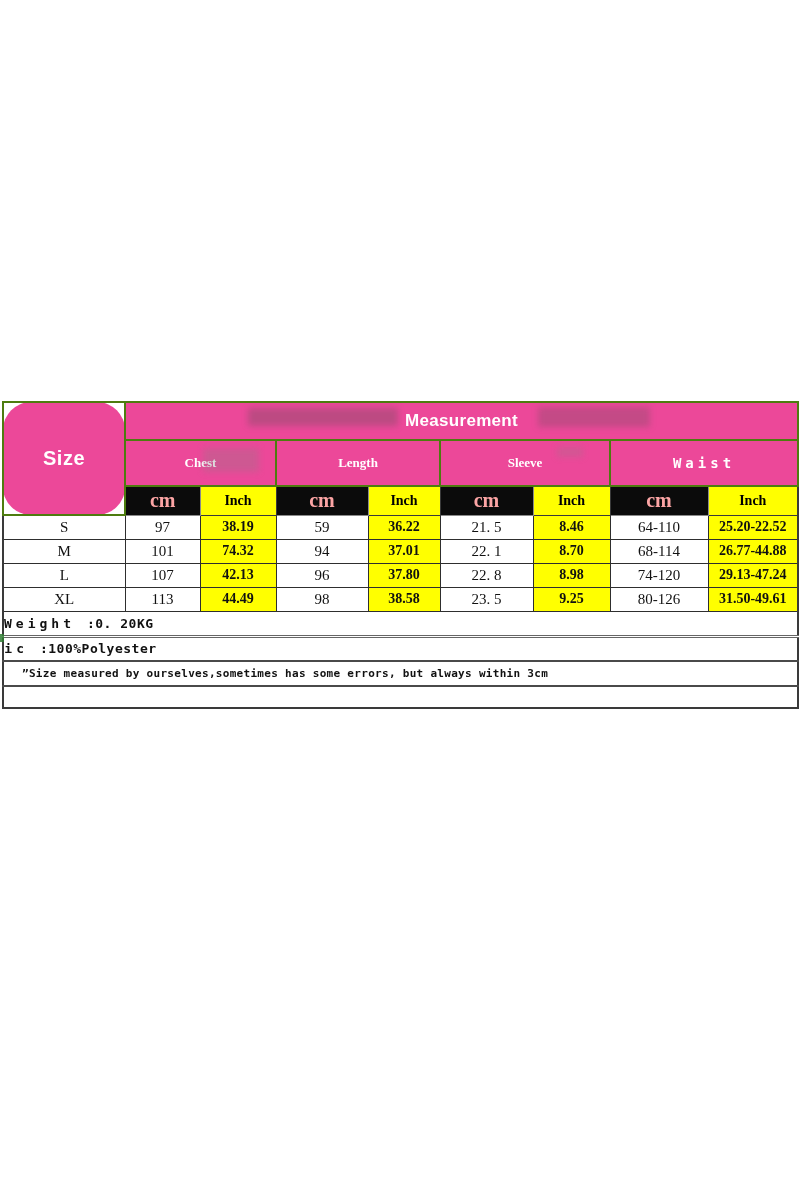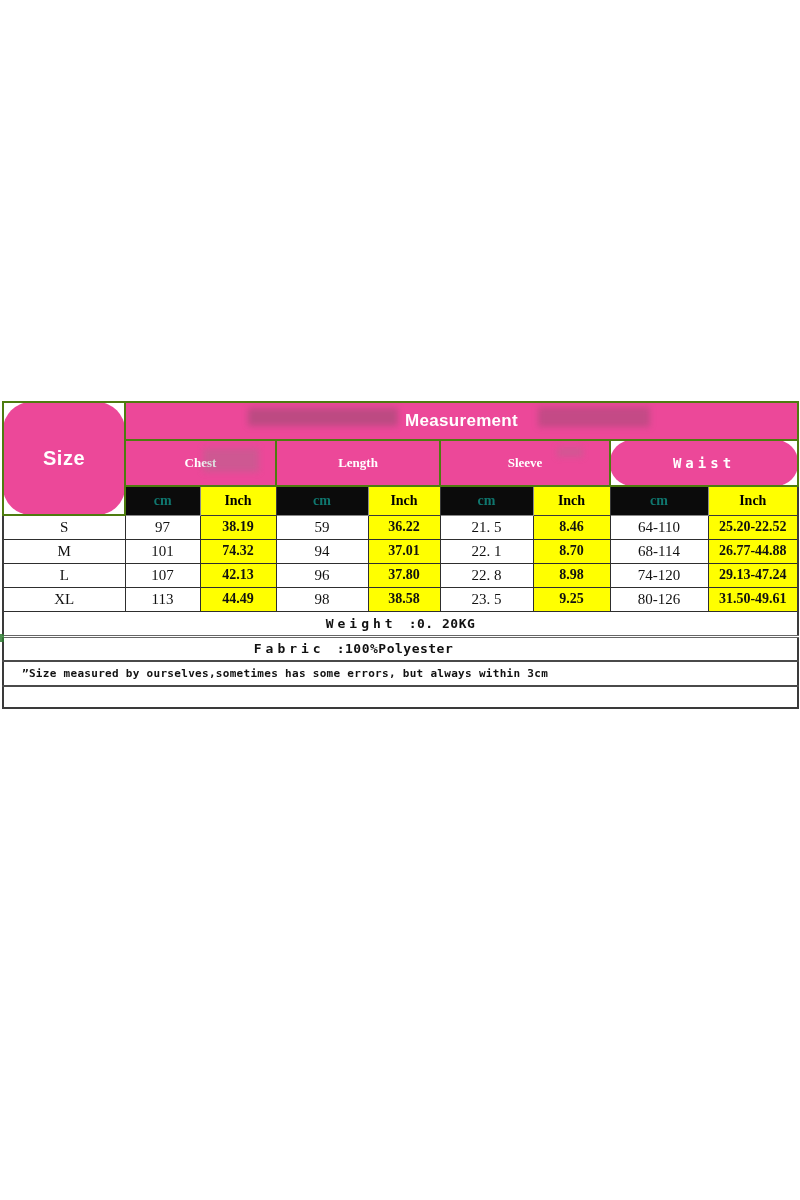--- a/index.html
+++ b/index.html
@@ -56,28 +56,27 @@
   }
   .group-cell {
     font-family: "Liberation Serif", serif;
     font-weight: bold;
     font-size: 13px;
   }
   .group-waist {
     font-family: "DejaVu Sans Mono", monospace;
     font-size: 14px;
     letter-spacing: 4px;
-    border-radius: 22px;
   }
   .unit-cm {
     background: #0b0b0b;
-    color: #0f766e;
-    font-family: "Liberation Serif", serif;
-    font-weight: bold;
-    font-size: 14px;
+    color: #fca5a5;
+    font-family: "Liberation Serif", serif;
+    font-weight: bold;
+    font-size: 20px;
     border: 1px solid #8a8a8a;
   }
   .unit-inch {
     background: #ffff00;
     color: #000000;
     font-family: "Liberation Serif", serif;
     font-weight: bold;
     font-size: 14px;
     border: 1px solid #3a3a3a;
   }
@@ -98,21 +97,20 @@
   tr.info td {
     border: 1px solid #2e2e2e;
     background: #ffffff;
     color: #111111;
     font-family: "DejaVu Sans Mono", monospace;
     font-weight: bold;
     font-size: 13px;
   }
   .info-line {
     display: flex;
-    justify-content: center;
     align-items: center;
     width: 100%;
   }
   .info-line .lbl { letter-spacing: 4px; }
   .info-line .val { letter-spacing: 0.5px; margin-left: 12px; }
   .fabric-shift { position: relative; left: -47px; }
   tr.fabric td { border-top: 3px double #666666; }
   tr.note td {
     border-top: 2px solid #4a4a4a;
     border-bottom: 2px solid #4a4a4a;

